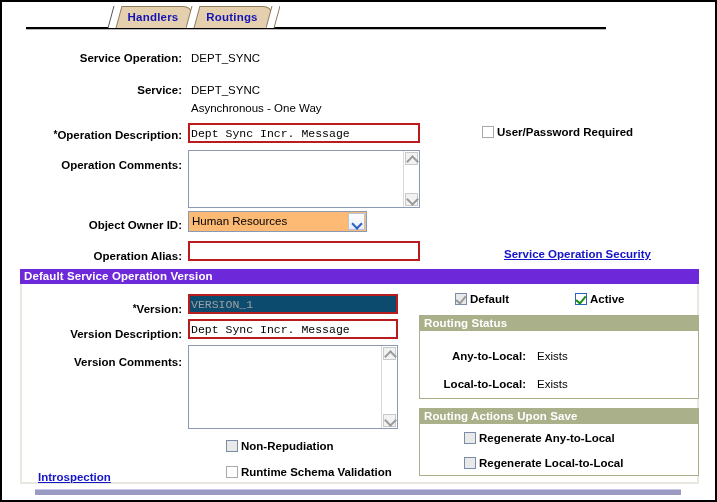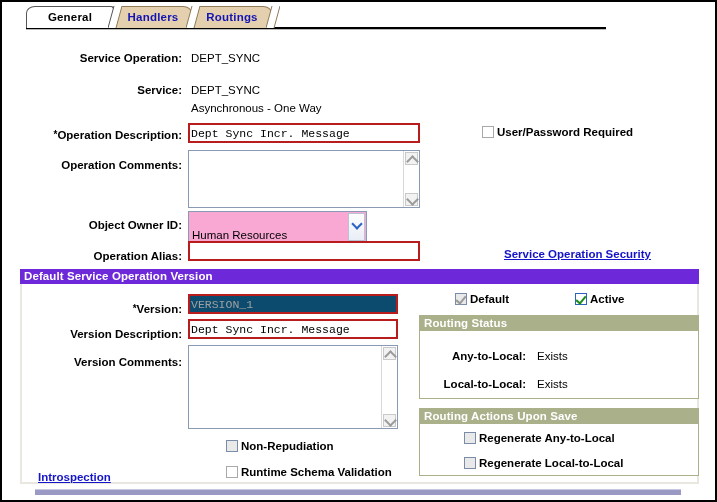--- a/index.html
+++ b/index.html
@@ -171,24 +171,24 @@
     border-top: 2px solid #9a9a9a;
   }
   .sbtn.up::after { top: 4px; transform: rotate(45deg); }
   .sbtn.dn::after { top: 1px; transform: rotate(-135deg); }
 
   
   .sel {
     position: absolute;
     box-sizing: border-box;
     border: 1px solid #8a9ab5;
-    background: #f9a8d4;
+    background: #fdba74;
     font-size: 11.5px;
     line-height: 16px;
-    padding: 15px 3px;
+    padding: 1px 3px;
     cursor: pointer;
   }
   .sel .arrowbox {
     position: absolute;
     right: 1px;
     top: 1px;
     bottom: 1px;
     width: 17px;
     background: linear-gradient(#fdfdfd, #e9eef6);
     border: 1px solid #b7c3d6;
@@ -323,23 +323,20 @@
 </style>
 </head>
 <body>
 
 <div id="window">
 
   <div id="tabstrip">
     <div id="tabline"></div>
     <div id="tabline2"></div>
 
-    <div class="tab active" style="left:24px; width:88px;">
-      <span>General</span>
-    </div>
     <svg class="tabsep" style="left:106px;" viewBox="0 0 14 22">
       <polygon points="0,22 6,0 14,0 8,22" fill="#ffffff" stroke="none"></polygon>
       <line x1="0" y1="22" x2="6" y2="0" stroke="#555555" stroke-width="1"></line>
       <line x1="8" y1="22" x2="14" y2="0" stroke="#8f7b58" stroke-width="1"></line>
     </svg>
 
     <div class="tab inactive" style="left:112px; width:78px;">
       <span>Handlers</span>
     </div>
     <svg class="tabsep" style="left:184px;" viewBox="0 0 14 22">

